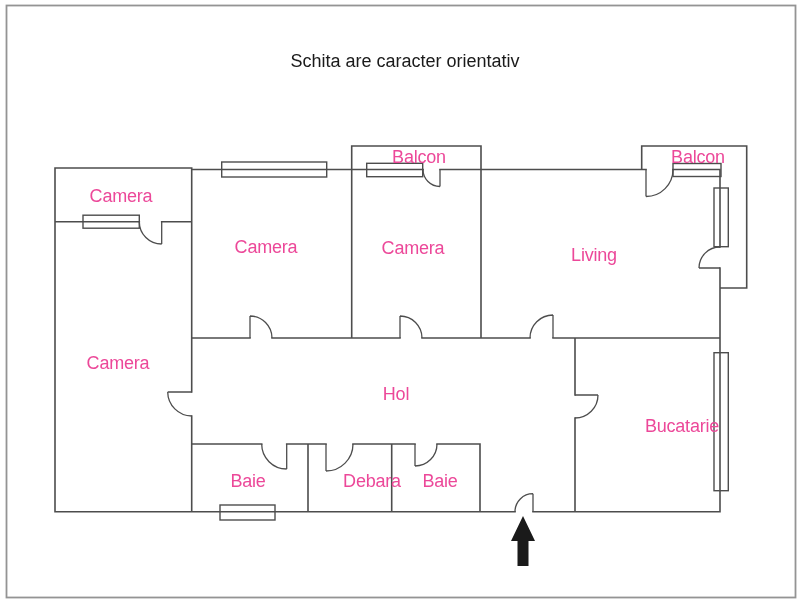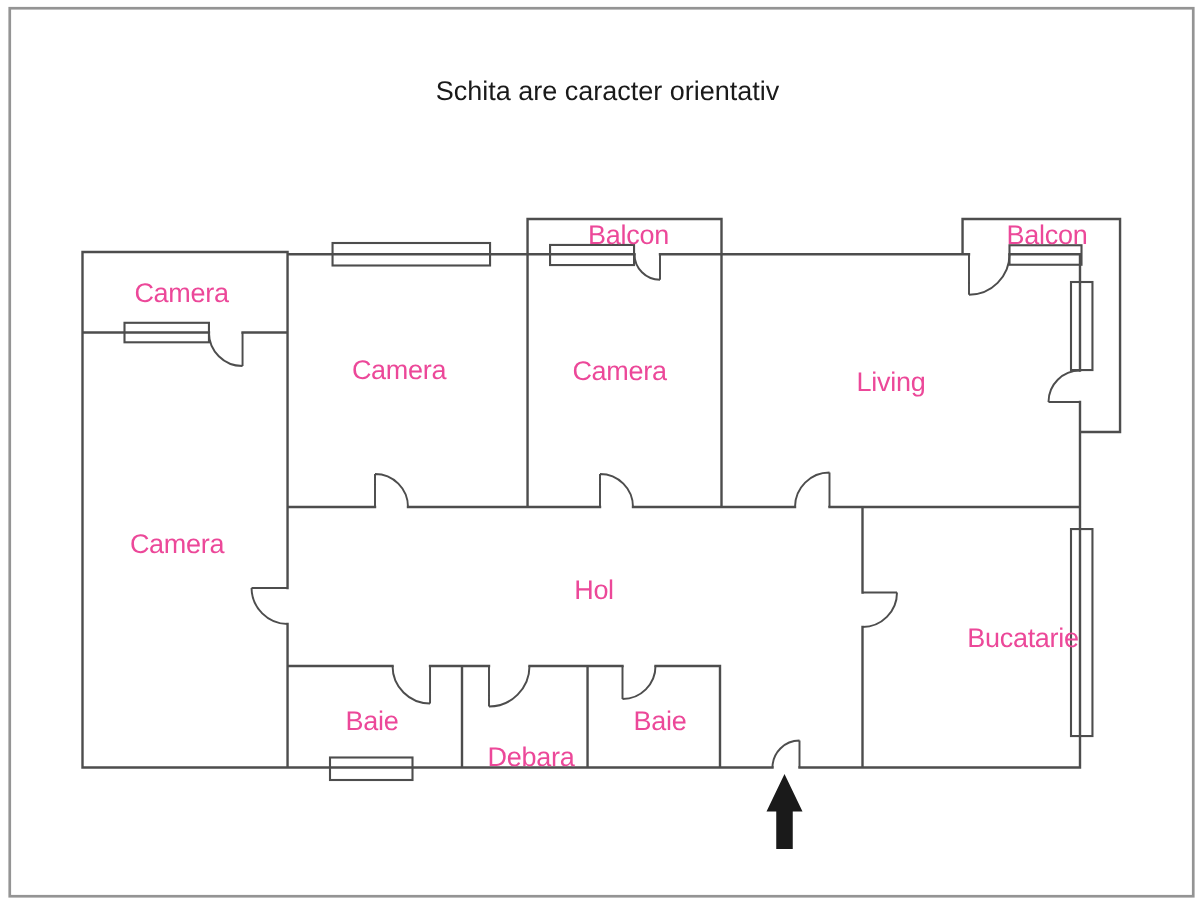--- a/index.html
+++ b/index.html
@@ -94,17 +94,17 @@
 
   <div class="room-label" style="left:121px;top:196px;">Camera</div>
   <div class="room-label" style="left:266px;top:247px;">Camera</div>
   <div class="room-label" style="left:413px;top:248px;">Camera</div>
   <div class="room-label" style="left:594px;top:255px;">Living</div>
   <div class="room-label" style="left:419px;top:157px;">Balcon</div>
   <div class="room-label" style="left:698px;top:157px;">Balcon</div>
   <div class="room-label" style="left:118px;top:363px;">Camera</div>
   <div class="room-label" style="left:396px;top:394px;">Hol</div>
   <div class="room-label" style="left:248px;top:481px;">Baie</div>
-  <div class="room-label" style="left:354px;top:481px;margin-top:24px;">Debara</div>
+  <div class="room-label" style="left:372px;top:481px;">Debara</div>
   <div class="room-label" style="left:440px;top:481px;">Baie</div>
   <div class="room-label" style="left:682px;top:426px;">Bucatarie</div>
 
 </div>
 
 </body></html>

